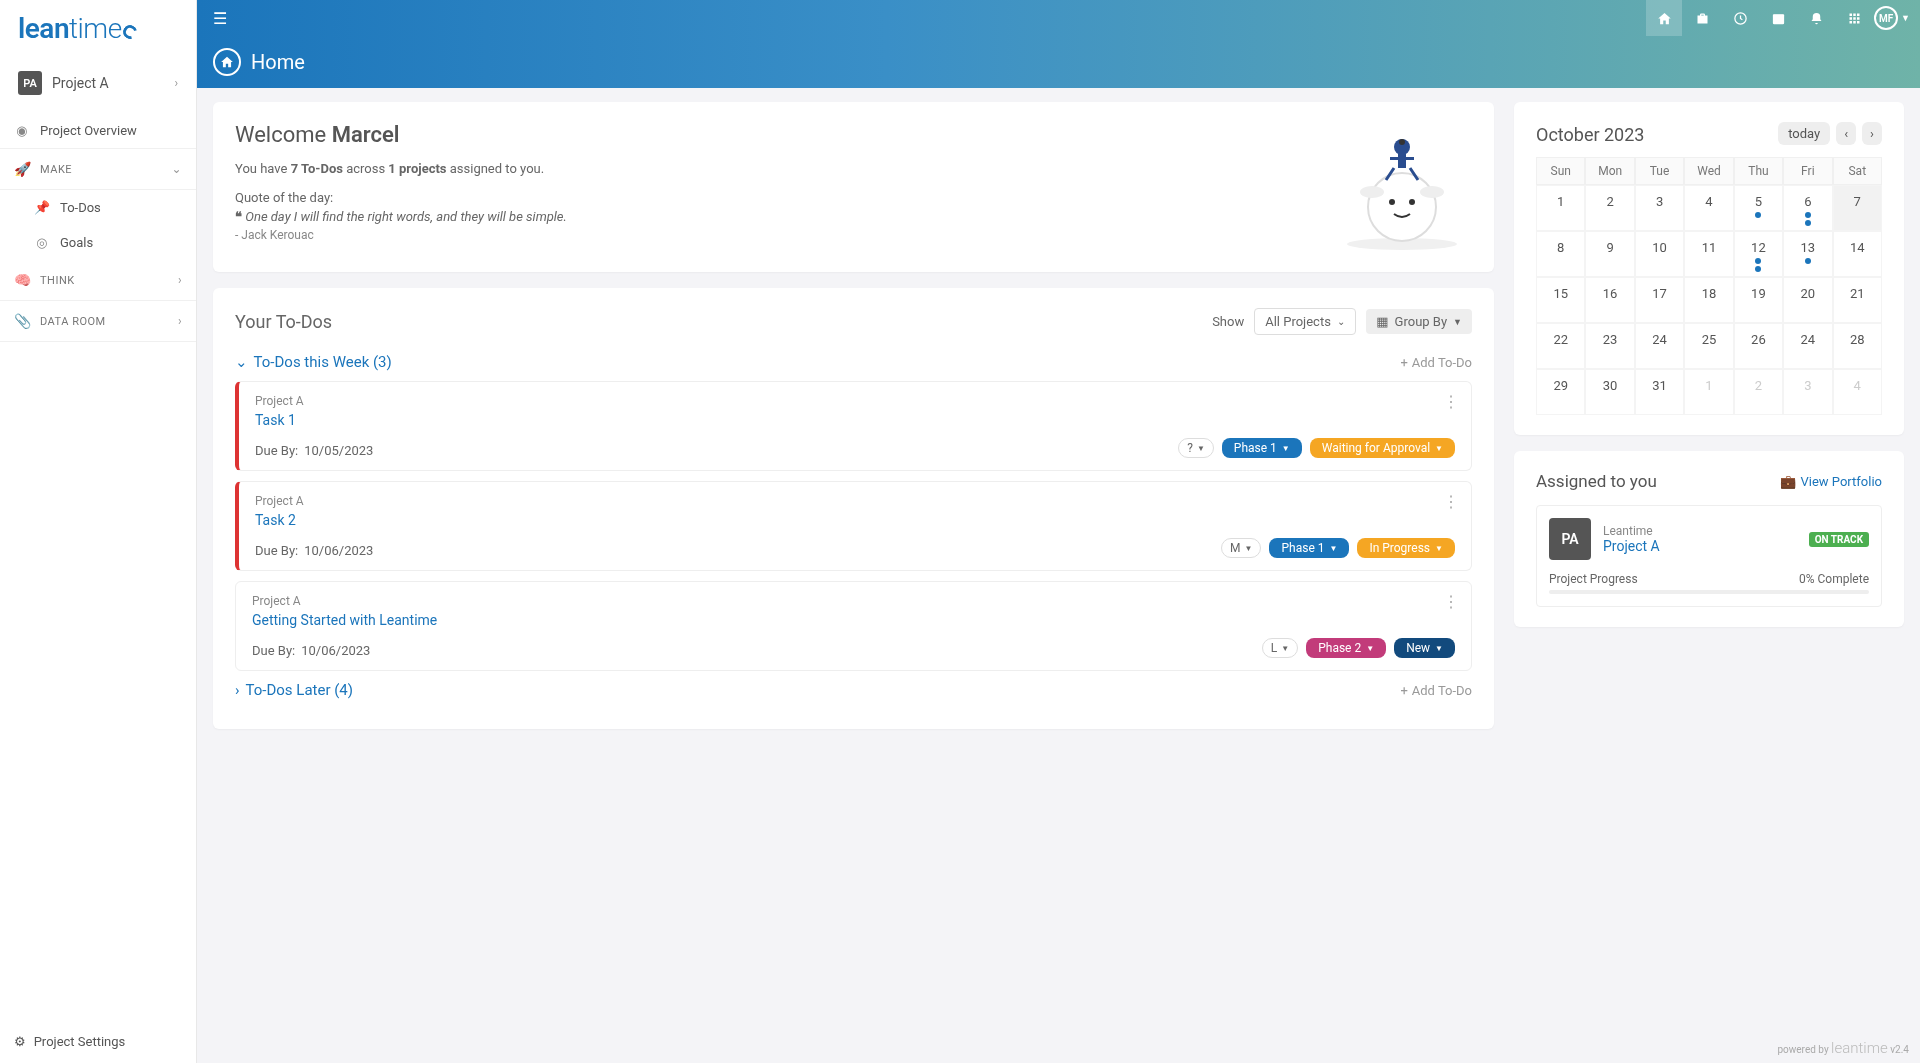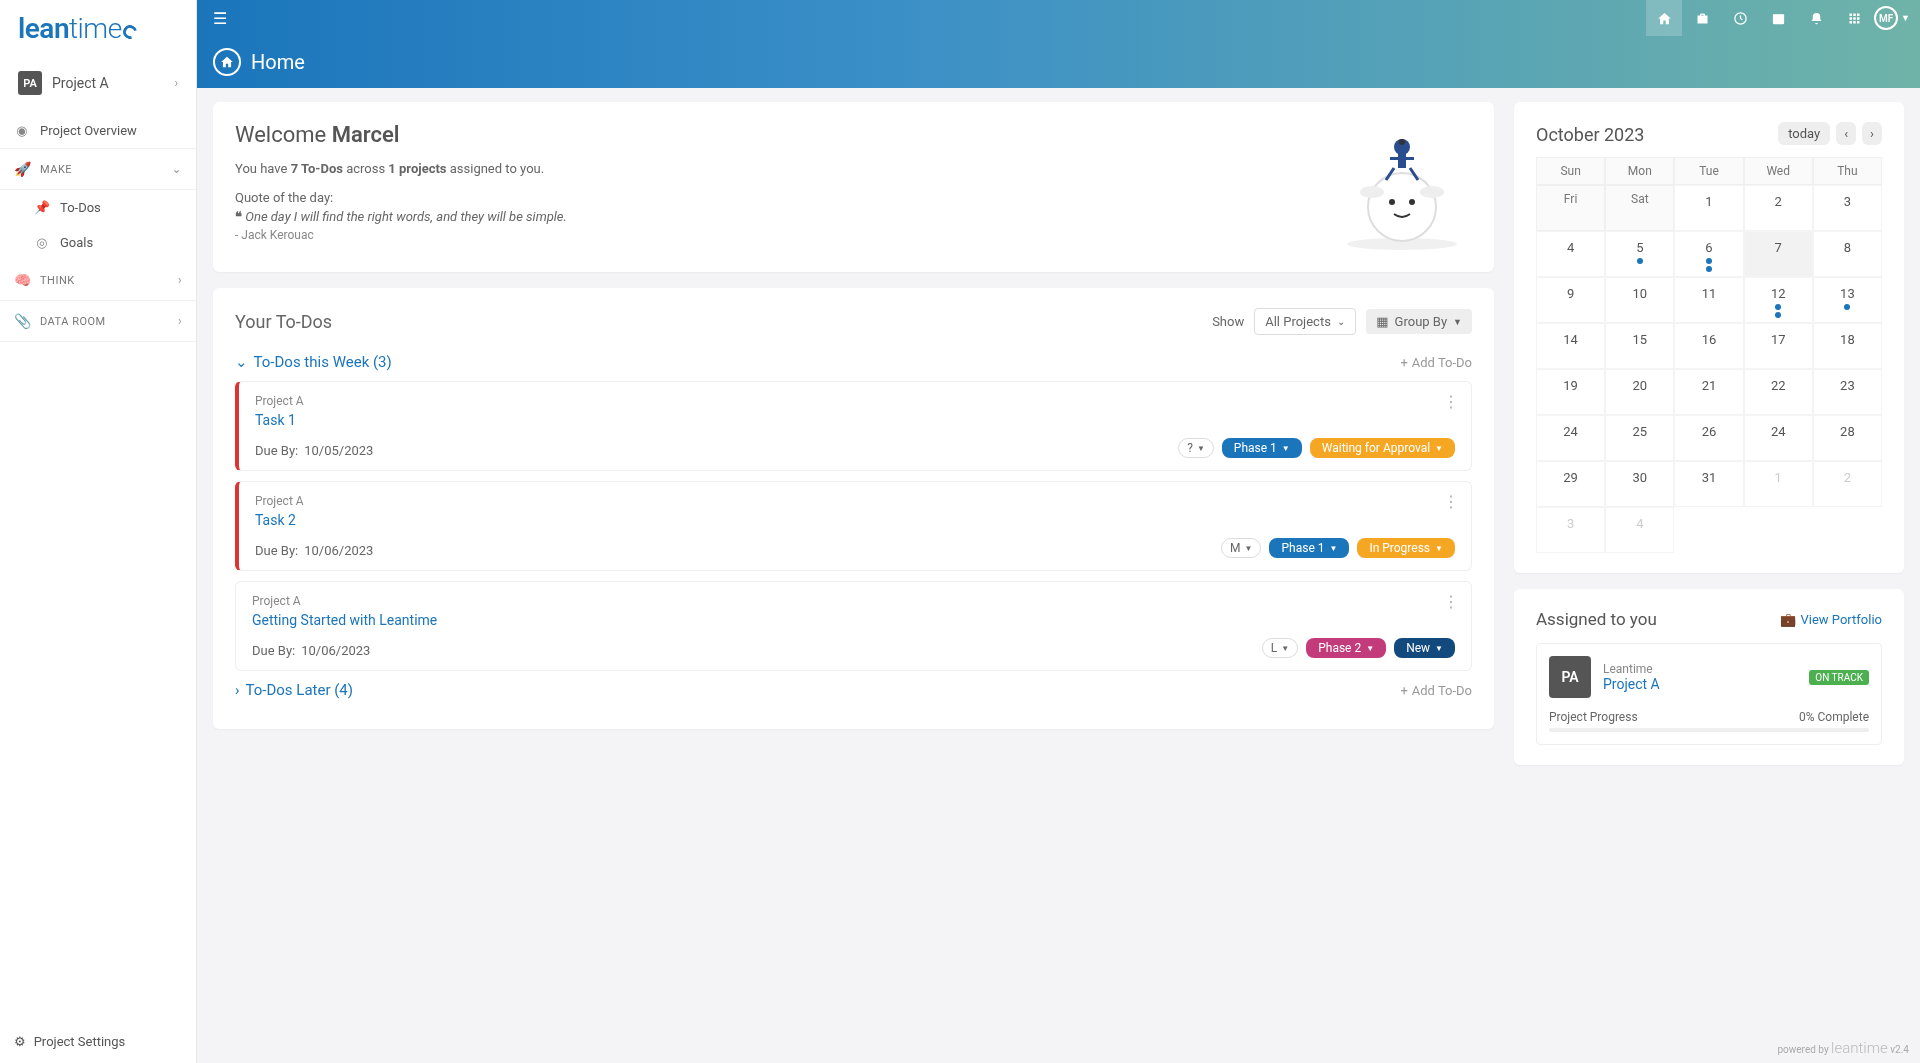--- a/index.html
+++ b/index.html
@@ -65,36 +65,36 @@
 .pill.orange{background:#f5a623}
 .pill.magenta{background:#c23b7a}
 .pill.navy{background:#124a7d}
 .pill-sm{border:1px solid #ddd;border-radius:12px;padding:2px 8px;font-size:12px;color:#666;cursor:pointer;display:flex;align-items:center;gap:4px}
 .kebab{position:absolute;top:10px;right:12px;color:#aaa;cursor:pointer;font-size:16px}
 .cal-hdr{display:flex;align-items:flex-end;margin-bottom:12px}
 .cal-hdr h3{font-size:18px;font-weight:400;color:#555}
 .cal-hdr .nav{margin-left:auto;display:flex;gap:6px}
 .cal-btn{background:#eee;border-radius:6px;padding:4px 10px;font-size:13px;cursor:pointer;color:#555}
 .cal-btn.sm{padding:4px 8px}
-.cal-grid{display:grid;grid-template-columns:repeat(5,1fr);text-align:center}
+.cal-grid{display:grid;grid-template-columns:repeat(7,1fr);text-align:center}
 .cal-grid .dh{font-size:12px;color:#777;padding:6px 0;background:#fafafa;border:1px solid #f0f0f0}
 .cal-grid .dc{padding:8px 0 20px;font-size:13px;color:#555;border:1px solid #f4f4f4;position:relative;cursor:pointer;min-height:46px}
 .cal-grid .dc.other{color:#ccc}
 .cal-grid .dc.today{background:#f2f2f2}
 .dots{position:absolute;top:26px;left:0;right:0;display:flex;flex-direction:column;align-items:center;gap:2px}
 .dot{width:6px;height:6px;border-radius:50%;background:#1b75bb}
 .assign-hdr{display:flex;align-items:center;margin-bottom:14px}
 .assign-hdr h3{font-size:17px;font-weight:400;color:#555}
 .assign-hdr a{margin-left:auto;color:#1b75bb;font-size:13px;cursor:pointer;display:flex;align-items:center;gap:4px}
 .proj-card{border:1px solid #eee;border-radius:4px;padding:12px}
 .proj-card .top{display:flex;gap:12px;align-items:center}
 .proj-card .badge{width:42px;height:42px;background:#555;color:#fff;border-radius:4px;display:flex;align-items:center;justify-content:center;font-weight:600}
 .proj-card .info .cli{font-size:12px;color:#888}
 .proj-card .info .pname{color:#1b75bb;font-size:14px;cursor:pointer}
-.proj-card .status{margin-left:auto;background:#4caf50;color:#fff;font-size:10px;padding:2px 6px;border-radius:3px;font-weight:400}
+.proj-card .status{margin-left:auto;background:#4caf50;color:#fff;font-size:10px;padding:2px 6px;border-radius:3px;font-weight:700}
 .proj-card .prog{display:flex;justify-content:space-between;margin-top:12px;font-size:12px;color:#666}
 .proj-card .bar{height:4px;background:#eee;border-radius:2px;margin-top:4px}
 .footer{position:fixed;bottom:6px;right:11px;font-size:10px;color:#aaa}
 .footer .brand{font-size:15px;color:#bbb;font-weight:300}
 svg{display:block}
 </style>
 </head>
 <body>
 
 <div class="app">

